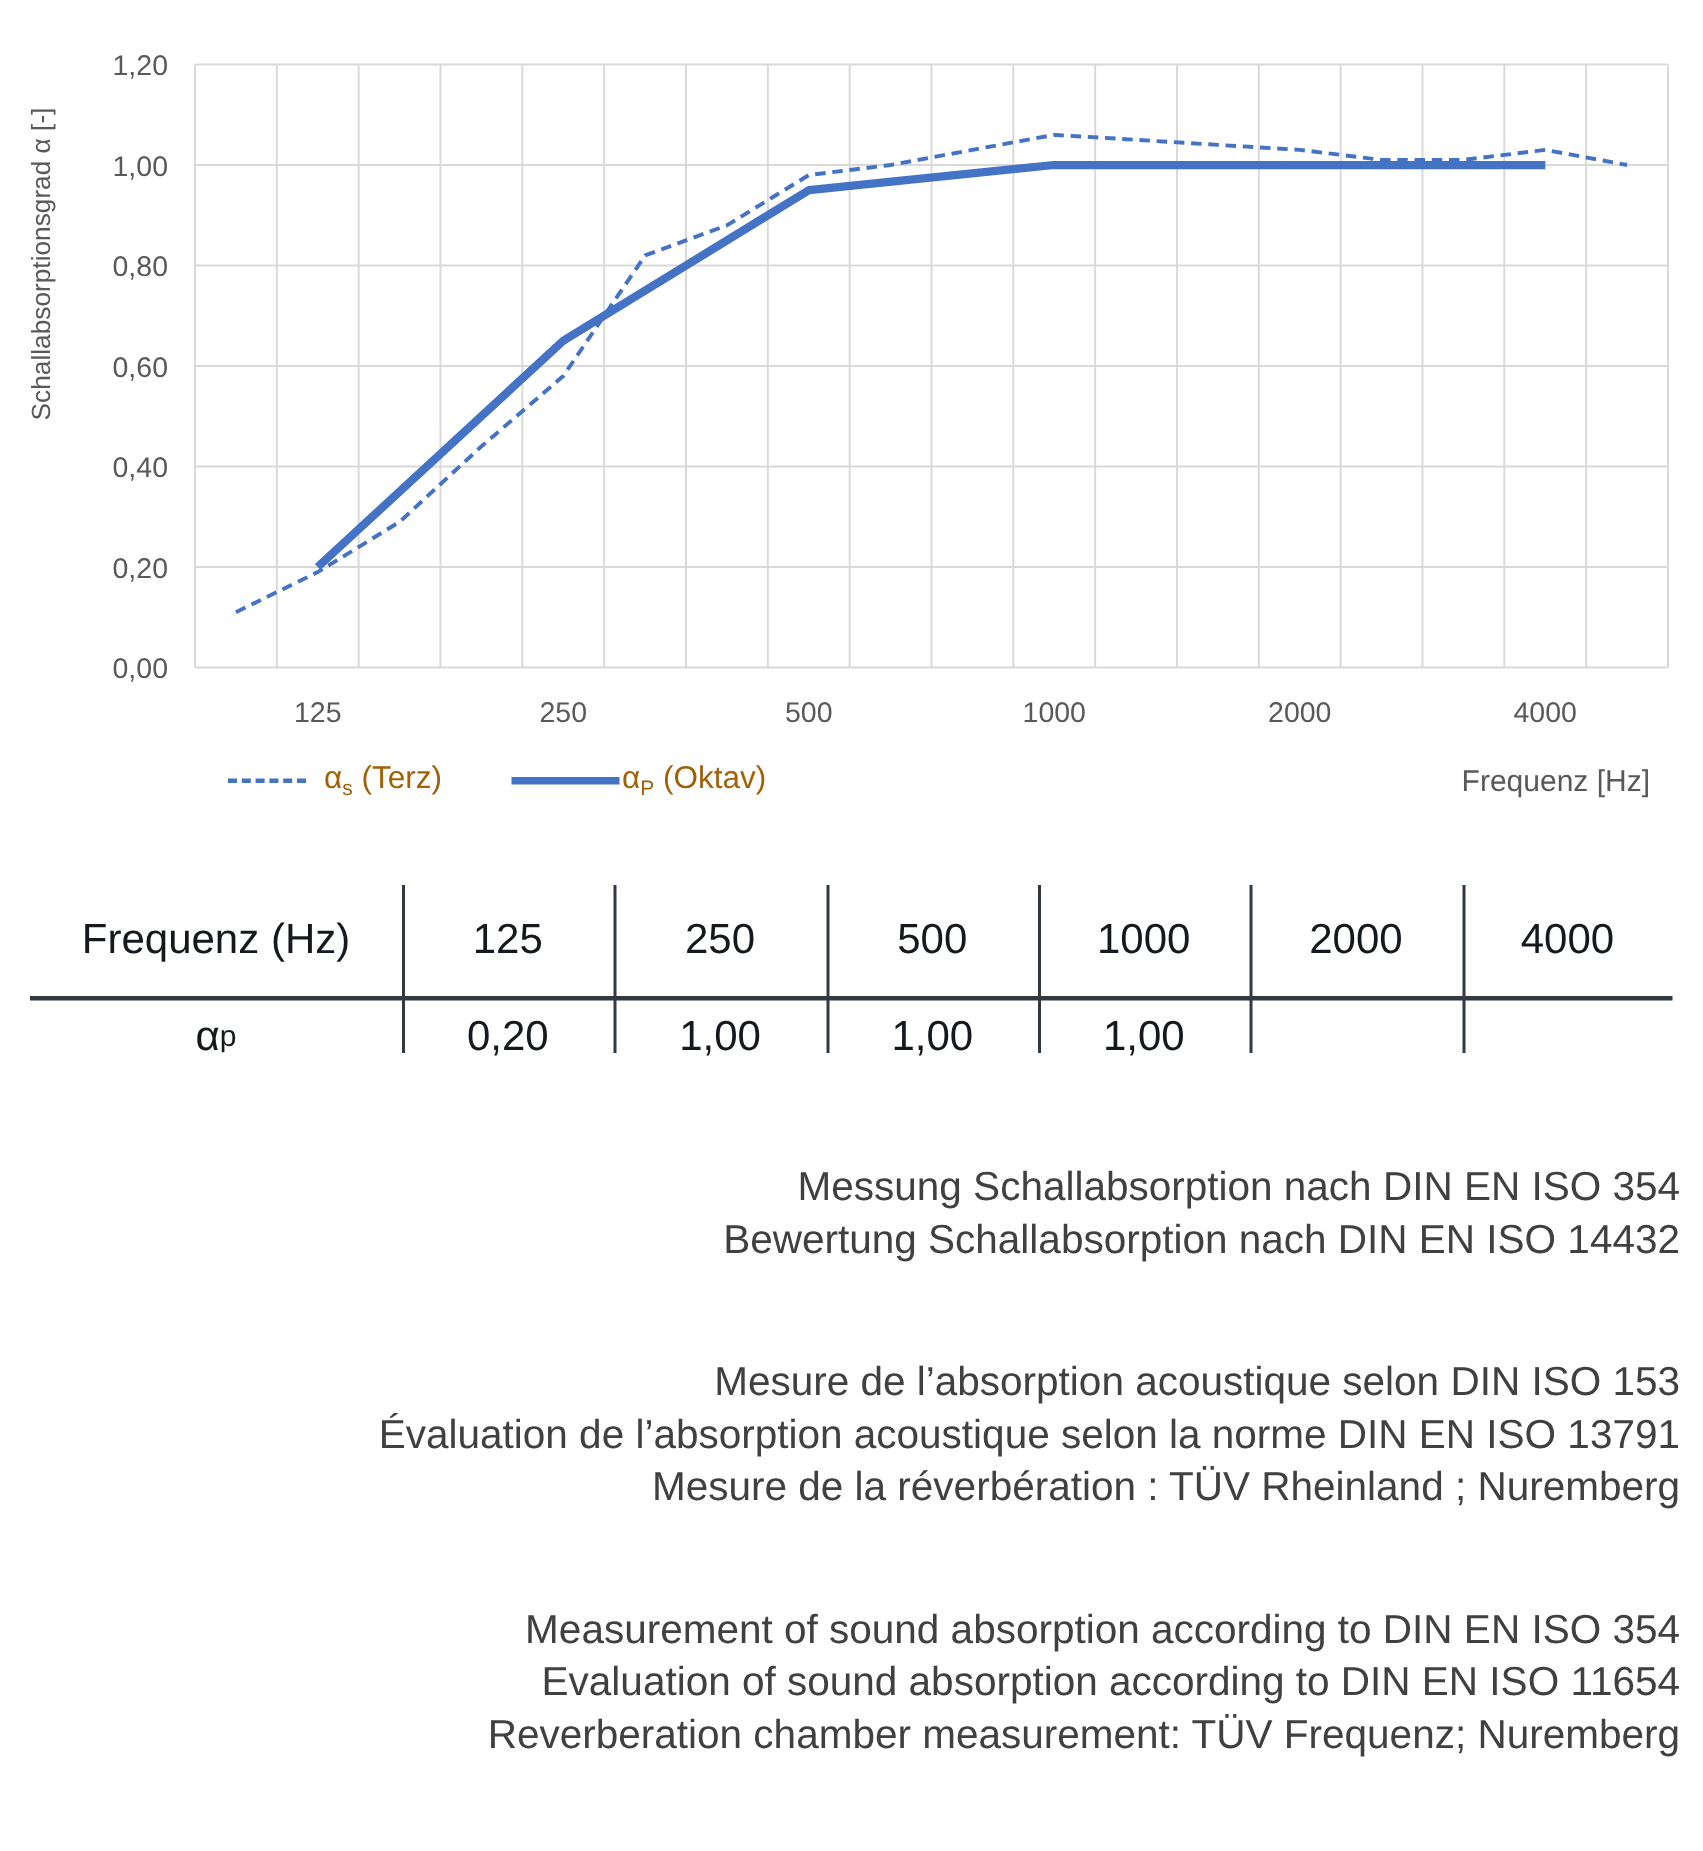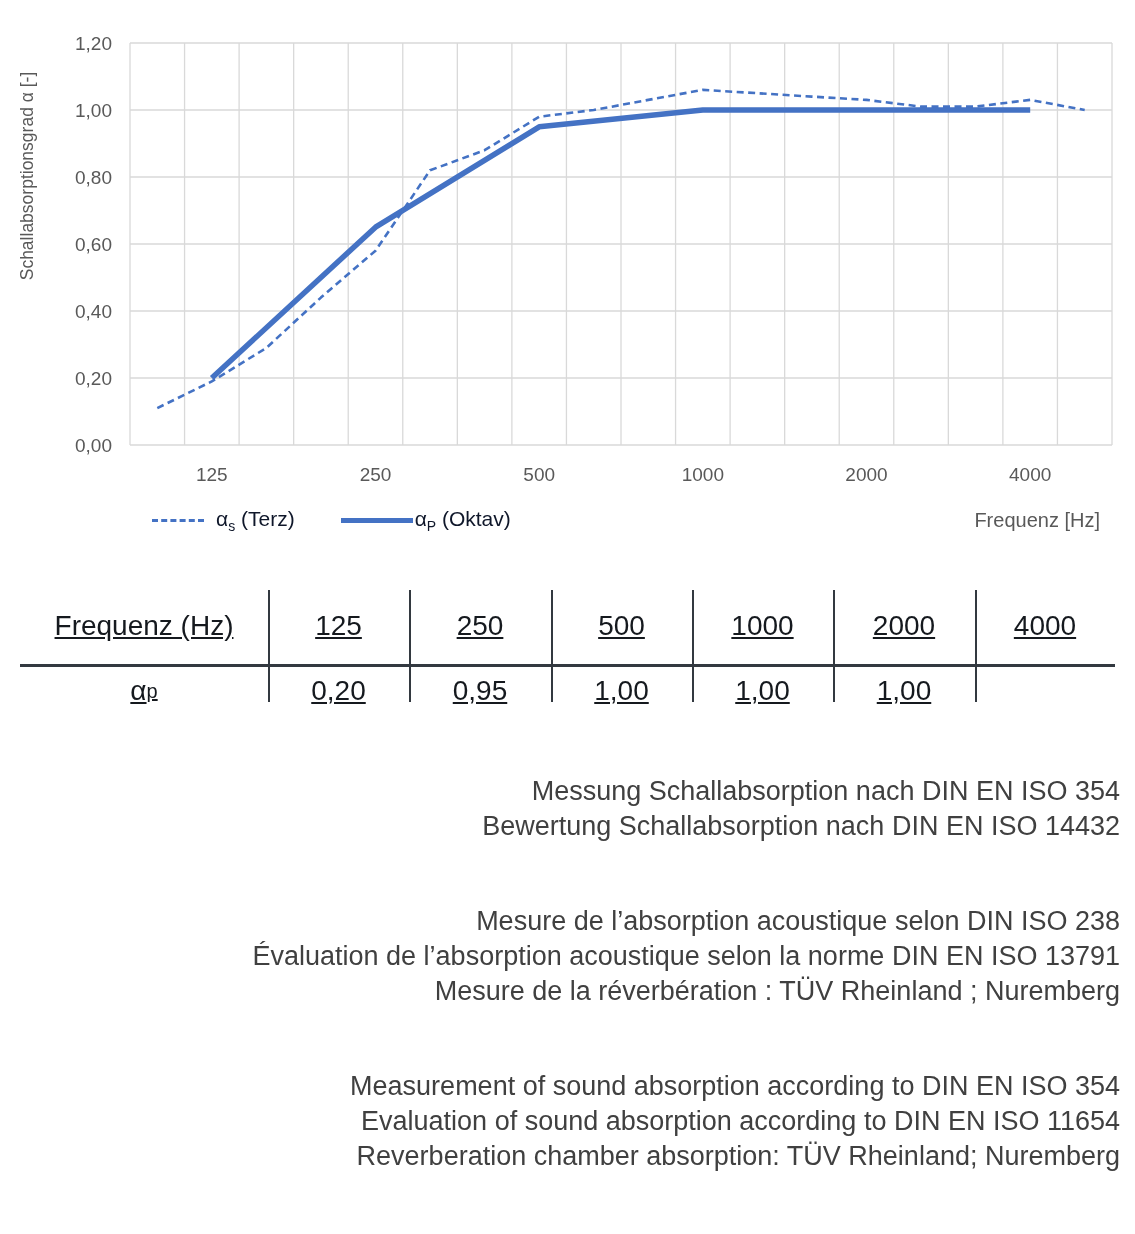--- a/index.html
+++ b/index.html
@@ -17,21 +17,21 @@
   .chart-block { position: relative; width: 1135px; height: 560px; }
   #chart-svg { position: absolute; left: 0; top: 0; }
   .legend {
     position: absolute;
     left: 152px;
     top: 507px;
     display: flex;
     align-items: center;
     gap: 46px;
     font-size: 21px;
-    color: #0f172a;
+    color: #a16207;
   }
   .legend-item { display: flex; align-items: center; }
   .legend-sample-dashed {
     width: 52px; height: 0;
     border-top: 3px dashed #4472C4;
     margin-right: 12px;
   }
   .legend-sample-solid {
     width: 72px; height: 5px;
     background: #4472C4;
@@ -40,21 +40,20 @@
   .legend-label sub { font-size: 14px; }
 
   
   .abs-table {
     position: relative;
     margin: 28px 20px 0 20px;
     width: 1095px;
     height: 116px;
     font-size: 28px;
     color: #15191e;
-    text-decoration: underline;
   }
   .abs-table .grid {
     display: grid;
     grid-template-columns: 248px 141px 142px 141px 141px 142px 140px;
     grid-template-rows: 76px 40px;
     width: 1095px;
   }
   .abs-table .cell {
     display: flex;
     align-items: center;
@@ -163,44 +162,43 @@
       <div class="cell">500</div>
       <div class="cell">1000</div>
       <div class="cell">2000</div>
       <div class="cell">4000</div>
 
       <div class="cell valrow">
           <span>α</span>
           <sub>p</sub>
         </div>
       <div class="cell valrow">0,20</div>
-      <div class="cell valrow">0,95</div>
       <div class="cell valrow">1,00</div>
       <div class="cell valrow">1,00</div>
       <div class="cell valrow">1,00</div>
     </div>
     <div class="hline"></div>
     <div class="vline" style="left:248px"></div>
     <div class="vline" style="left:389px"></div>
     <div class="vline" style="left:531px"></div>
     <div class="vline" style="left:672px"></div>
     <div class="vline" style="left:813px"></div>
     <div class="vline" style="left:955px"></div>
   </div>
 
   <div class="notes">
     <div class="note-block">
       <div>Messung Schallabsorption nach DIN EN ISO 354</div>
       <div>Bewertung Schallabsorption nach DIN EN ISO 14432</div>
     </div>
     <div class="note-block">
-      <div>Mesure de l’absorption acoustique selon DIN ISO 238</div>
+      <div>Mesure de l’absorption acoustique selon DIN ISO 153</div>
       <div>Évaluation de l’absorption acoustique selon la norme DIN EN ISO 13791</div>
       <div>Mesure de la réverbération : TÜV Rheinland ; Nuremberg</div>
     </div>
     <div class="note-block">
       <div>Measurement of sound absorption according to DIN EN ISO 354</div>
       <div>Evaluation of sound absorption according to DIN EN ISO 11654</div>
-      <div>Reverberation chamber absorption: TÜV Rheinland; Nuremberg</div>
+      <div>Reverberation chamber measurement: TÜV Frequenz; Nuremberg</div>
     </div>
   </div>
 
 </div>
 
 </body></html>

